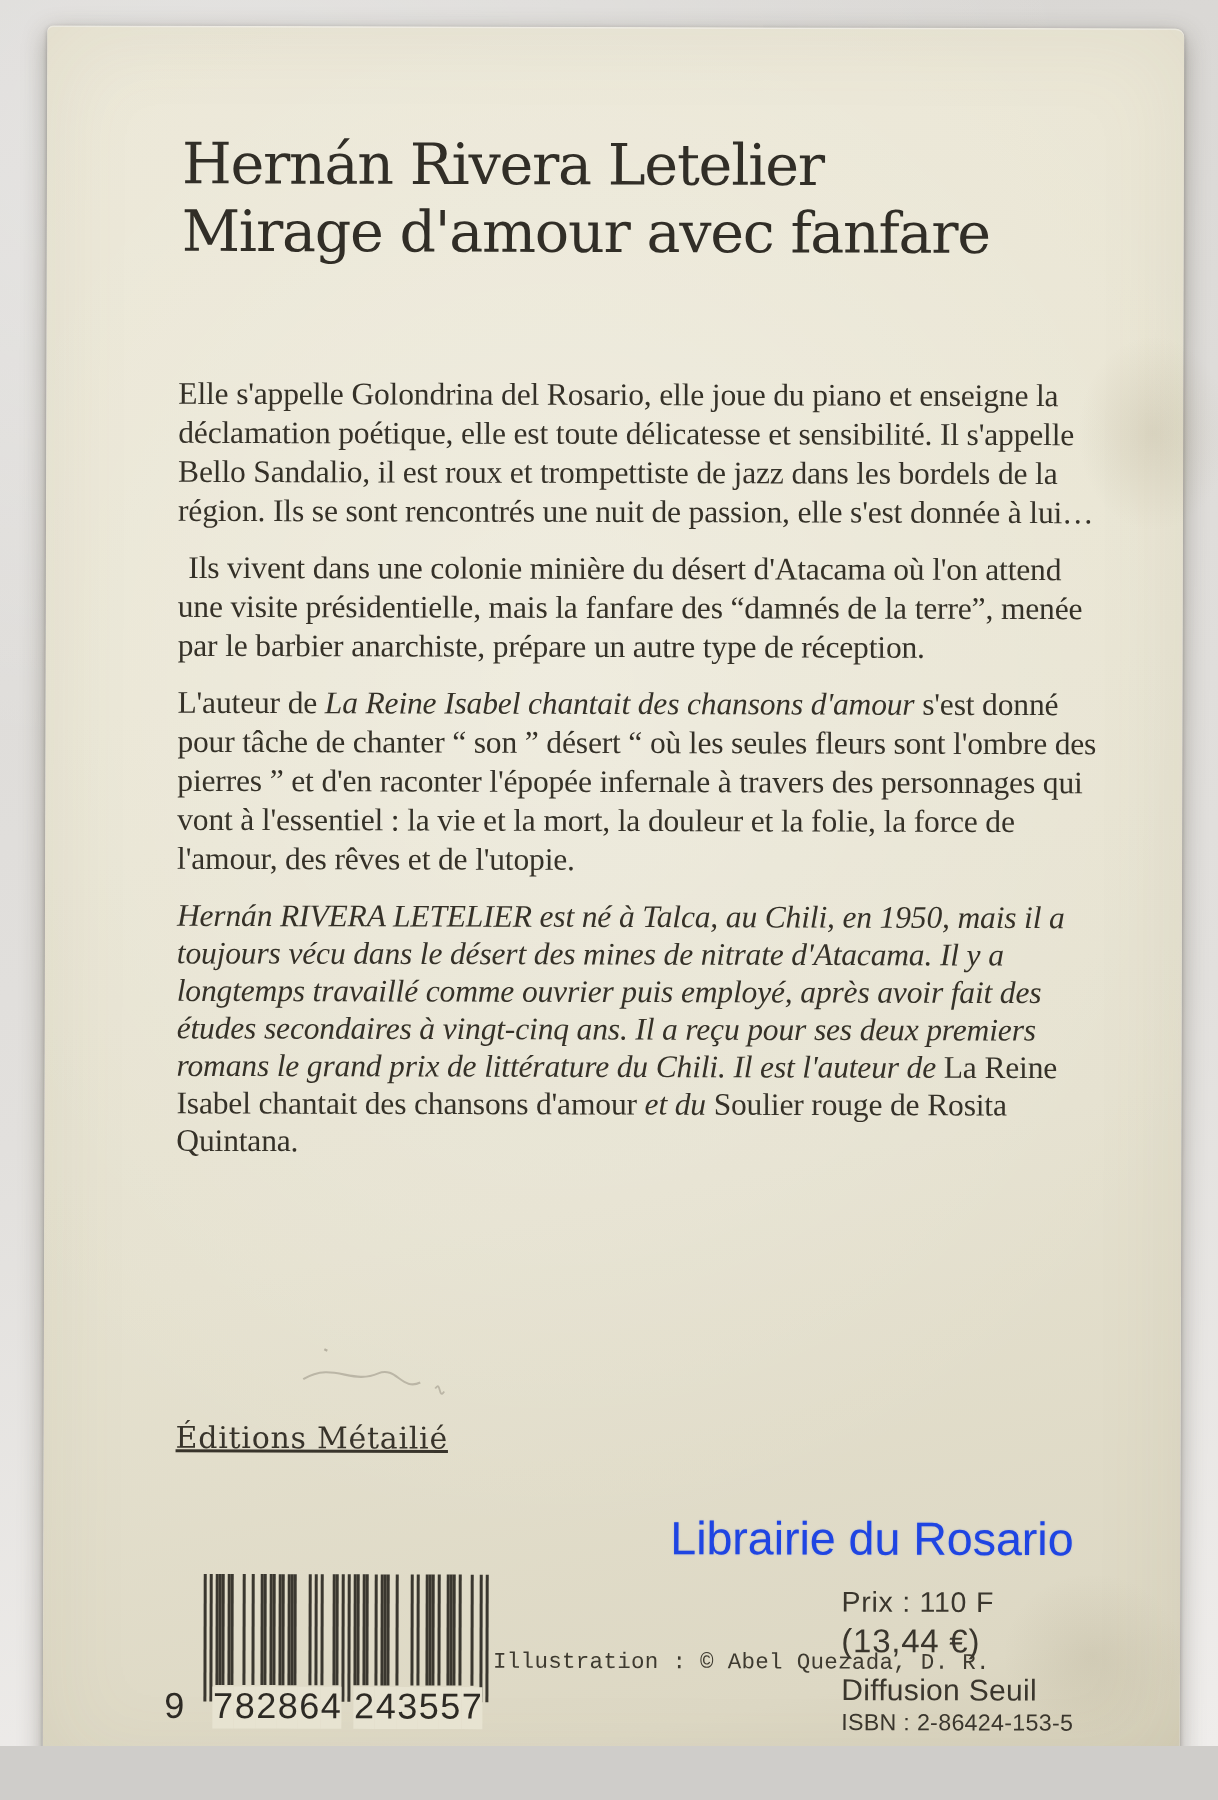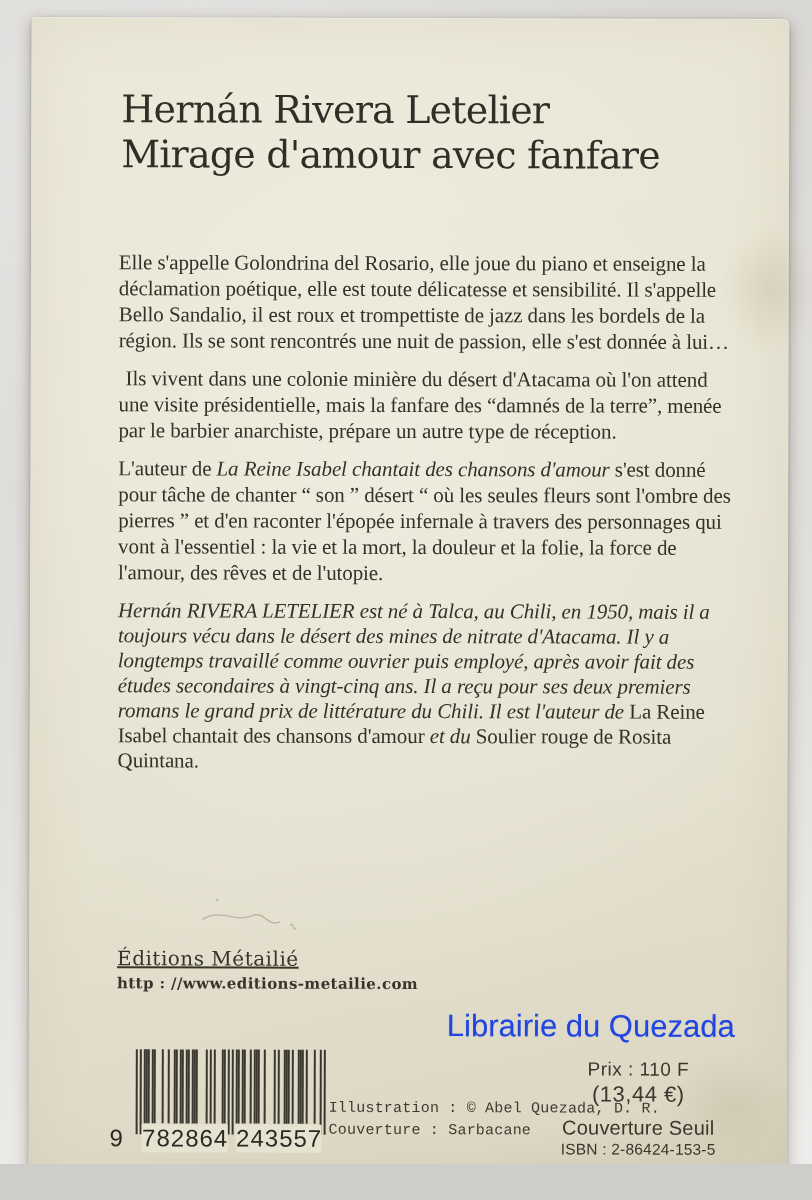--- a/index.html
+++ b/index.html
@@ -58,21 +58,21 @@
     font-family:"Liberation Sans",sans-serif;font-size:24px;color:#2d2a24;}
   .bc-lead{position:absolute;left:-26px;top:2px;}
   .bc-left{position:absolute;left:6px;top:2px;width:84px;display:flex;justify-content:space-between;}
   .bc-right{position:absolute;left:100px;top:2px;width:84px;display:flex;justify-content:space-between;}
   .bc-left span,.bc-right span{background:#e7e3d1;padding:0 .5px;}
 
   .credits-block{position:absolute;left:300px;top:1080px;font-family:Liberation Mono, monospace;
     font-size:15px;line-height:22px;color:#3e3a30;letter-spacing:.2px;}
 
   .price-block{position:absolute;right:71px;top:1039px;display:flex;flex-direction:column;
-    align-items:center;font-family:"Liberation Sans",sans-serif;color:#3a362d;}
+    align-items:flex-start;font-family:"Liberation Sans",sans-serif;color:#3a362d;}
   .price-f{font-size:19px;line-height:23px;letter-spacing:.5px;}
   .price-e{font-size:22px;line-height:27px;margin-bottom:8px;letter-spacing:.5px;}
   .diffusion{font-size:20px;line-height:24px;letter-spacing:.2px;}
   .isbn{font-size:15.5px;line-height:19px;letter-spacing:.2px;}
 
   .squiggle{position:absolute;left:165px;top:876px;opacity:.55;}
 </style>
 </head>
 <body>
 
@@ -96,24 +96,23 @@
     </div>
 
     <svg class="squiggle" width="130" height="46" viewBox="0 0 130 46">
       <path d="M22,6 l2,1" stroke="#8f897b" stroke-width="1.6" fill="none"></path>
       <path d="M8,26 C28,14 40,30 58,22 C70,17 74,34 86,28" stroke="#9a9486" stroke-width="1.4" fill="none"></path>
       <path d="M96,32 c4,-6 2,8 6,2" stroke="#9a9486" stroke-width="1.2" fill="none"></path>
     </svg>
 
     <div class="publisher-block">
       <div class="pub-name">Éditions Métailié</div>
-      <div class="pub-site">http : //www.editions-metailie.com</div>
     </div>
 
-    <div class="watermark">Librairie du Quezada</div>
+    <div class="watermark">Librairie du Rosario</div>
 
     <div class="barcode">
       <div class="bars">
           <div class="bar guard" style="left: 0px;"></div>
           <div class="bar guard" style="left: 4px;"></div>
           <div class="bar" style="left: 8px;"></div>
           <div class="bar" style="left: 10px;"></div>
           <div class="bar" style="left: 12px;"></div>
           <div class="bar" style="left: 16px;"></div>
           <div class="bar" style="left: 18px;"></div>
@@ -174,24 +173,23 @@
             <span>3</span>
             <span>5</span>
             <span>5</span>
             <span>7</span>
           </div>
       </div>
     </div>
 
     <div class="credits-block">
       <div>Illustration : © Abel Quezada, D. R.</div>
-      <div>Couverture : Sarbacane</div>
     </div>
 
     <div class="price-block">
       <div class="price-f">Prix : 110 F</div>
       <div class="price-e">(13,44 €)</div>
-      <div class="diffusion">Couverture Seuil</div>
+      <div class="diffusion">Diffusion Seuil</div>
       <div class="isbn">ISBN : 2-86424-153-5</div>
     </div>
 
   </div>
 </div>
 
 </body></html>

